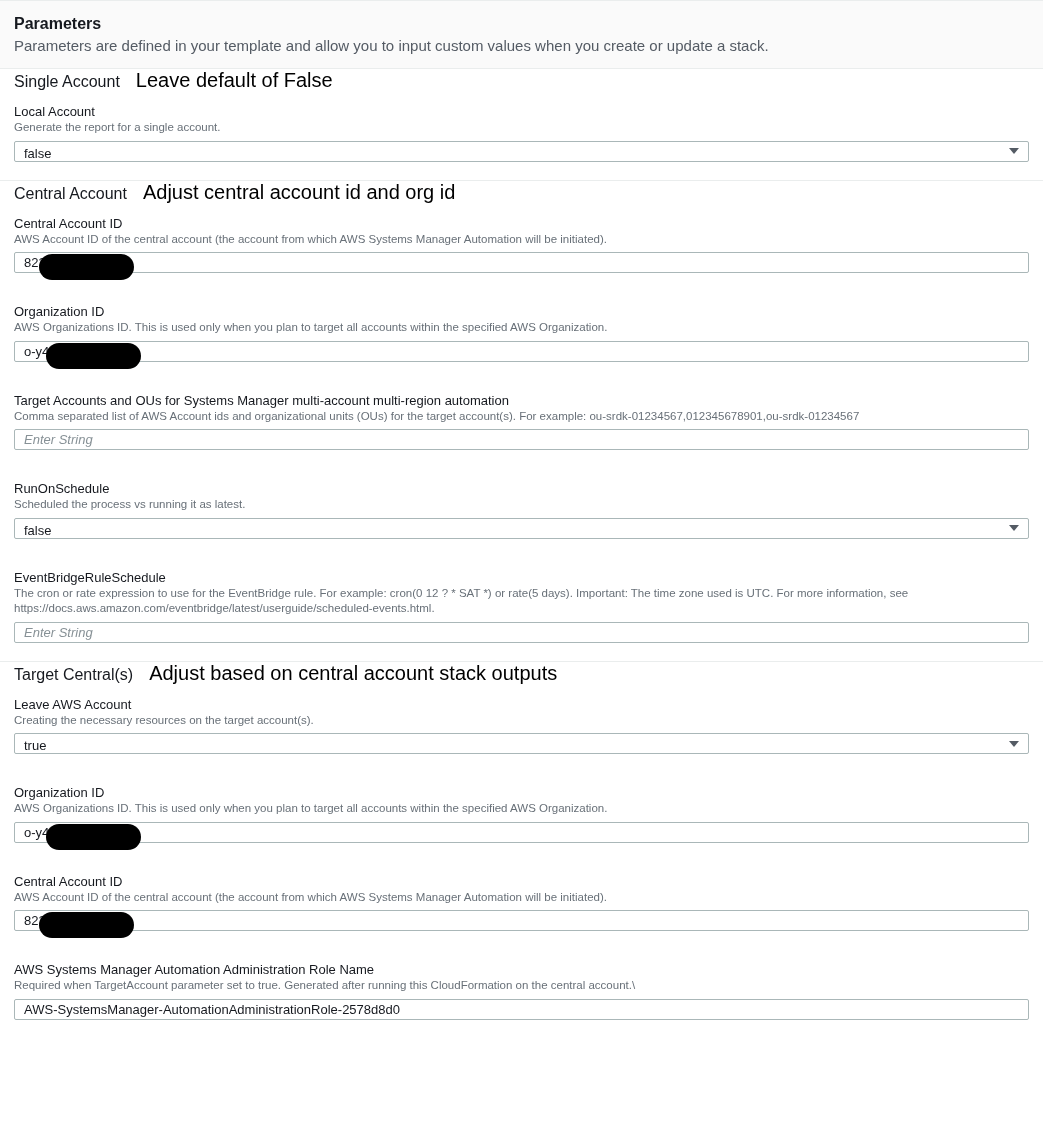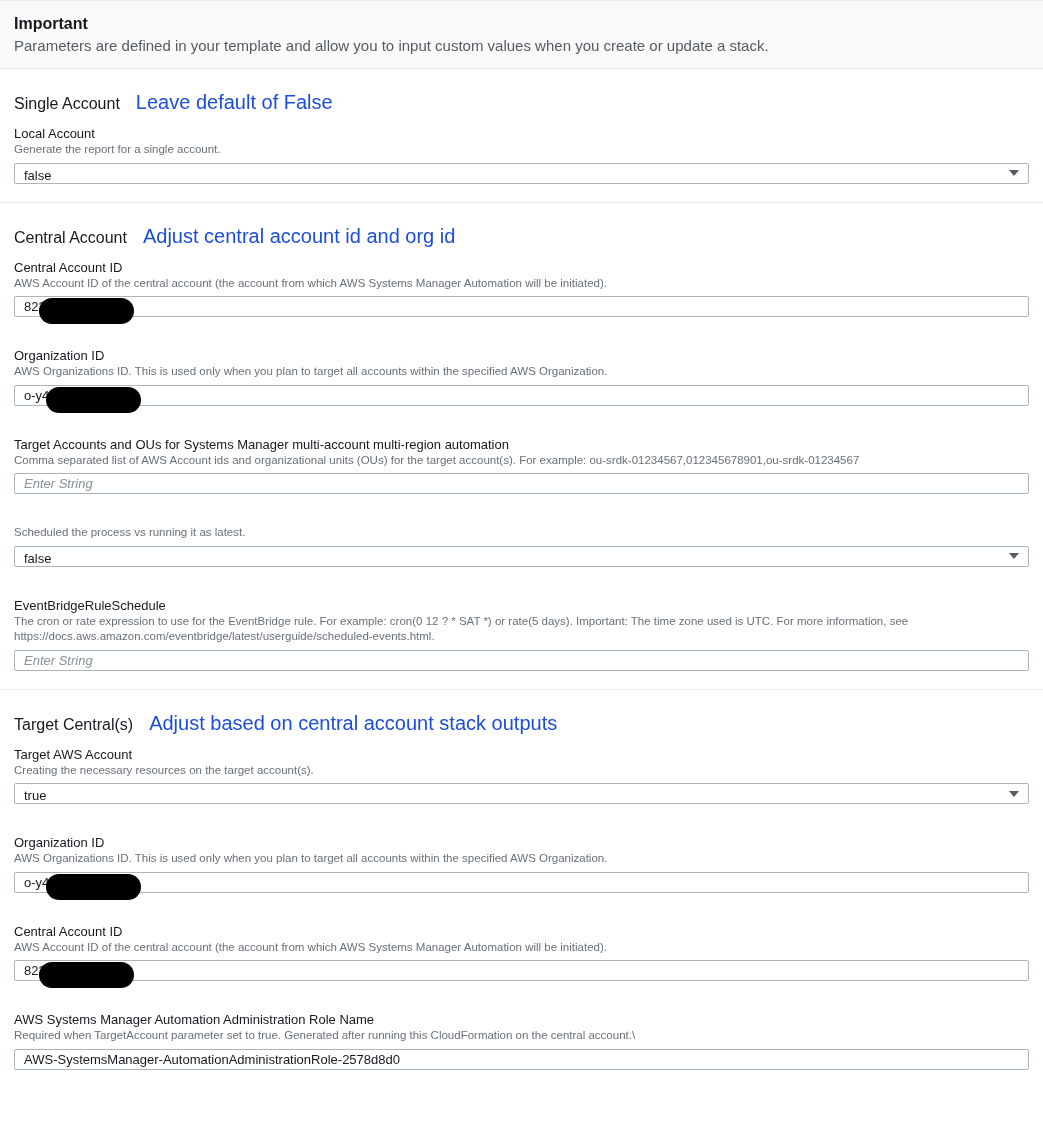--- a/index.html
+++ b/index.html
@@ -25,30 +25,29 @@
     font-size: 15px;
     color: #545b64;
   }
   .content {
     padding: 0 14px 16px 14px;
   }
   .section-row {
     display: flex;
     align-items: baseline;
     gap: 16px;
-    margin-top: 22px;
   }
   .section-title {
     font-size: 16px;
     font-weight: 400;
     color: #16191f;
   }
   .annotation {
     font-size: 20px;
-    color: #1d4ed8;
+    color: #000000;
     font-weight: 400;
   }
   .field {
     margin-top: 12px;
   }
   .field + .field { margin-top: 31px; }
   .label {
     font-size: 13px;
     color: #16191f;
     margin-bottom: 1px;
@@ -104,21 +103,21 @@
   .divider {
     border: none;
     border-top: 1px solid #eaeded;
     margin: 18px -14px 0 -14px;
   }
 </style>
 </head>
 <body>
 
 <div class="params-header">
-  <h2>Important</h2>
+  <h2>Parameters</h2>
   <p>Parameters are defined in your template and allow you to input custom values when you create or update a stack.</p>
 </div>
 
 <div class="content">
 
   <div class="section-row">
     <div class="section-title">Single Account</div>
     <div class="annotation">Leave default of False</div>
   </div>
 
@@ -162,20 +161,21 @@
 
   <div class="field">
     <div class="label">Target Accounts and OUs for Systems Manager multi-account multi-region automation</div>
     <div class="hint">Comma separated list of AWS Account ids and organizational units (OUs) for the target account(s). For example: ou-srdk-01234567,012345678901,ou-srdk-01234567</div>
     <div class="input-wrap">
       <input class="text-input" placeholder="Enter String" style="">
     </div>
   </div>
 
   <div class="field">
+    <div class="label">RunOnSchedule</div>
     <div class="hint">Scheduled the process vs running it as latest.</div>
     <div class="input-wrap">
       <div class="select-input">false</div>
       <span class="select-caret">
         <svg viewBox="0 0 10 10">
             <path d="M0 2 L5 8 L10 2 Z"></path>
           </svg>
       </span>
     </div>
   </div>
@@ -189,21 +189,21 @@
   </div>
 
   <hr class="divider">
 
   <div class="section-row">
     <div class="section-title">Target Central(s)</div>
     <div class="annotation">Adjust based on central account stack outputs</div>
   </div>
 
   <div class="field">
-    <div class="label">Target AWS Account</div>
+    <div class="label">Leave AWS Account</div>
     <div class="hint">Creating the necessary resources on the target account(s).</div>
     <div class="input-wrap">
       <div class="select-input">true</div>
       <span class="select-caret">
         <svg viewBox="0 0 10 10">
             <path d="M0 2 L5 8 L10 2 Z"></path>
           </svg>
       </span>
     </div>
   </div>

